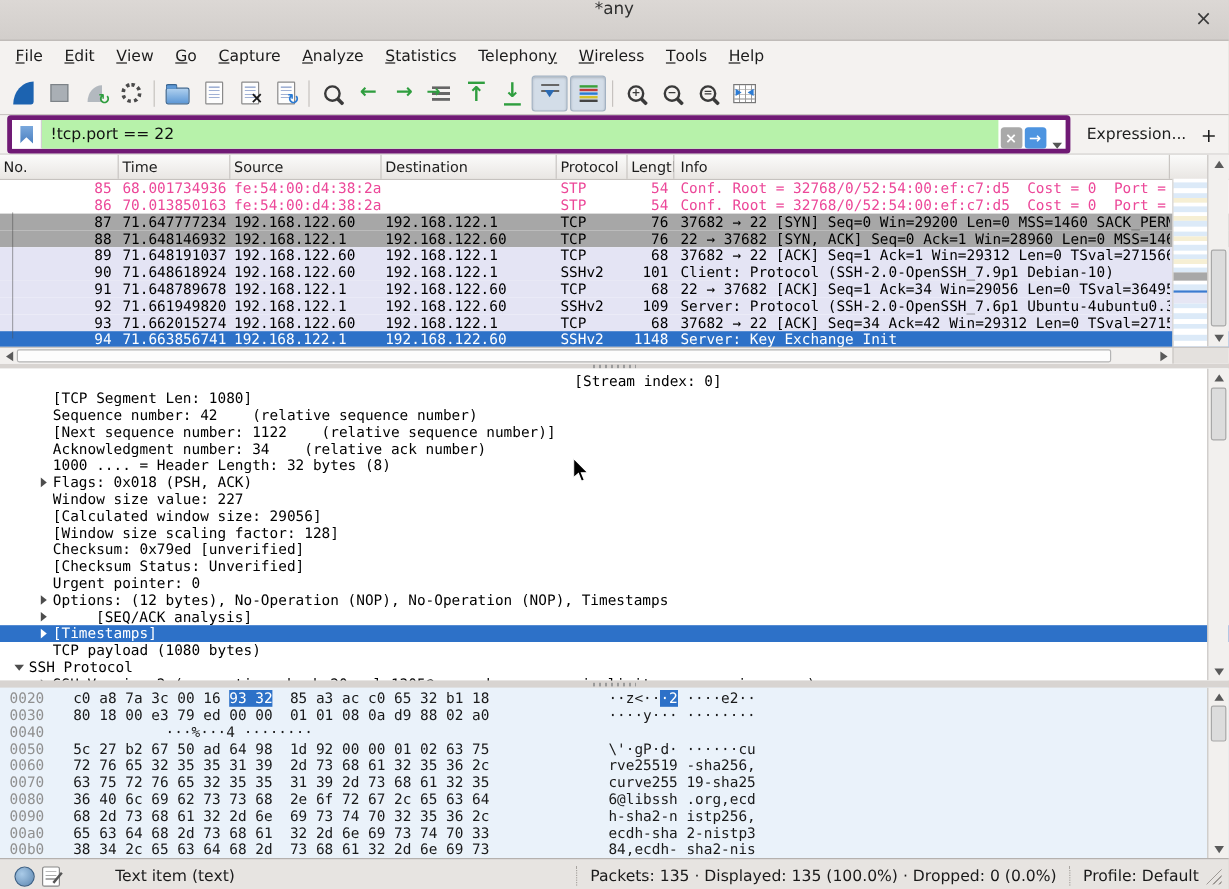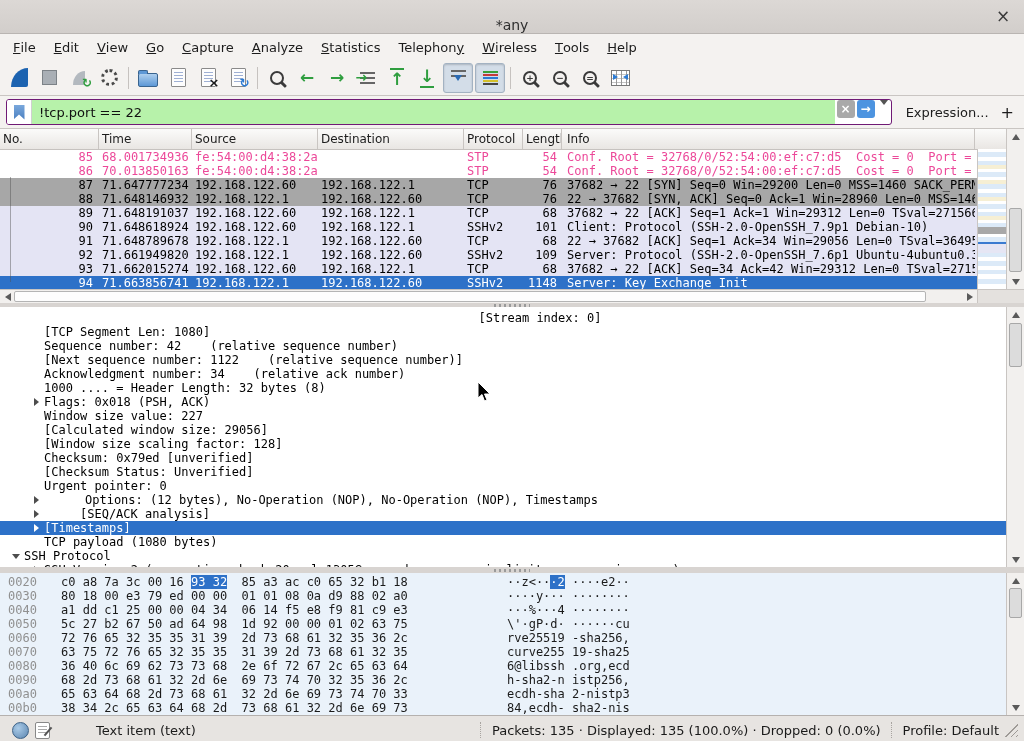--- a/index.html
+++ b/index.html
@@ -1,19 +1,19 @@
 <!DOCTYPE html>
 <html><head>
 <meta charset="utf-8">
 <style>
   html,body{margin:0;padding:0;width:1024px;height:741px;overflow:hidden;
     font-family:"DejaVu Sans",sans-serif;background:#d8d4d1;font-size:13px;color:#1a1a1a;}
   
   .titlebar{height:33px;background:linear-gradient(#dcd8d5,#d2cecb);border-bottom:1px solid #b9b5b2;
-    display:flex;align-items:flex-end;position:relative;}
+    display:flex;align-items:flex-start;position:relative;}
   .titlebar .title{flex:1;text-align:center;font-size:14px;color:#2e2e2e;}
   .winclose{position:absolute;right:8px;top:0;width:26px;height:32px;display:flex;align-items:center;justify-content:center;
     font-size:17px;color:#3a3a3a;cursor:default;}
   
   .menubar{height:26px;background:#f4f2f0;display:flex;align-items:stretch;padding-left:4px;}
   .menu-item{display:inline-flex;align-items:center;padding:0 9px;font-size:13px;color:#1c1c1c;}
   .menu-item u{text-decoration:underline;}
   
   .toolbar{height:35px;background:#f4f2f0;border-bottom:1px solid #c9c5c2;display:flex;align-items:center;padding-left:4px;}
   .tb{width:28px;height:28px;margin:0 1px;display:flex;align-items:center;justify-content:center;position:relative;border-radius:3px;}
@@ -52,22 +52,22 @@
   .ic-colorize{width:15px;height:14px;background-image:linear-gradient(#3aa03a,#3aa03a),linear-gradient(#c23b3b,#c23b3b),
     linear-gradient(#2b7bd4,#2b7bd4),linear-gradient(#d4c02b,#d4c02b),linear-gradient(#444,#444);
     background-size:15px 2px;background-repeat:no-repeat;background-position:0 0,0 3px,0 6px,0 9px,0 12px;}
   .ic-resize-columns{width:17px;height:14px;border:1px solid #777;background:
     repeating-linear-gradient(to right,transparent 0 4px,#999 4px 5px),
     repeating-linear-gradient(to bottom,transparent 0 3px,#c4c4c4 3px 4px),#fff;}
   .ic-resize-columns:before{content:"";position:absolute;left:1px;top:3px;border:3px solid transparent;border-left:5px solid #2b7bd4;}
   .ic-resize-columns:after{content:"";position:absolute;right:1px;top:3px;border:3px solid transparent;border-right:5px solid #2b7bd4;}
   
   .filterbar{height:32px;background:#f4f2f0;border-bottom:1px solid #c9c5c2;display:flex;align-items:center;}
-  .fwrap{flex:1;height:24px;margin:0 6px 0 6px;border:1px solid #701a75;border-radius:3px;background:#fff;
-    display:flex;align-items:flex-start;overflow:hidden;}
+  .fwrap{flex:1;height:24px;margin:0 6px 0 6px;border:4px solid #701a75;border-radius:3px;background:#fff;
+    display:flex;align-items:flex-end;overflow:hidden;}
   .bkmbtn{width:24px;height:100%;display:flex;align-items:center;justify-content:center;background:#fff;border-right:1px solid #d0d0d0;}
   .bkm{width:11px;height:15px;background:linear-gradient(#7aa8dc,#4a7fc0);
     clip-path:polygon(0 0,100% 0,100% 100%,50% 66%,0 100%);}
   .fvalue{flex:1;height:100%;background:#b7f2aa;display:flex;align-items:center;padding-left:7px;font-size:13px;color:#111;}
   .fclear{width:18px;height:18px;background:#a9a9a9;border-radius:3px;margin:0 2px;color:#fff;
     display:flex;align-items:center;justify-content:center;font:bold 12px "DejaVu Sans",sans-serif;}
   .fapply{width:18px;height:18px;background:#4d94e0;border-radius:3px;margin-right:2px;color:#fff;
     display:flex;align-items:center;justify-content:center;font:bold 12px "DejaVu Sans",sans-serif;}
   .fcaret{width:14px;display:flex;align-items:center;justify-content:center;}
   .tri-d-s{width:0;height:0;border-left:4px solid transparent;border-right:4px solid transparent;border-top:5px solid #555;}
@@ -465,21 +465,21 @@
     <span class="dtext">Checksum: 0x79ed [unverified]</span>
   </div>
     <div class="dline" style="padding-left: 28px;">
     <span class="arrow"></span>
     <span class="dtext">[Checksum Status: Unverified]</span>
   </div>
     <div class="dline" style="padding-left: 28px;">
     <span class="arrow"></span>
     <span class="dtext">Urgent pointer: 0</span>
   </div>
-    <div class="dline" style="padding-left: 28px; gap: 41px;">
+    <div class="dline" style="padding-left: 28px;">
     <span class="arrow">
         <span class="tri-r"></span>
       </span>
     <span class="dtext">Options: (12 bytes), No-Operation (NOP), No-Operation (NOP), Timestamps</span>
   </div>
     <div class="dline" style="padding-left: 28px; gap: 36px;">
     <span class="arrow">
         <span class="tri-r"></span>
       </span>
     <span class="dtext">[SEQ/ACK analysis]</span>
@@ -527,21 +527,20 @@
     <span class="hx"><span>c0 a8 7a 3c 00 16 </span><span class="hsel">93 32</span><span>  85 a3 ac c0 65 32 b1 18</span></span>
     <span class="asc"><span>··z&lt;··</span><span class="hsel">·2</span><span> ····e2··</span></span>
   </div>
     <div class="hexrow">
     <span class="off">0030</span>
     <span class="hx"><span>80 18 00 e3 79 ed 00 00  01 01 08 0a d9 88 02 a0</span></span>
     <span class="asc"><span>····y··· ········</span></span>
   </div>
     <div class="hexrow">
     <span class="off">0040</span>
-    <span class="hx"><span>a1 dd c1 25 00 00 04 34  06 14 f5 e8 f9 81 c9 e3</span></span>
     <span class="asc"><span>···%···4 ········</span></span>
   </div>
     <div class="hexrow">
     <span class="off">0050</span>
     <span class="hx"><span>5c 27 b2 67 50 ad 64 98  1d 92 00 00 01 02 63 75</span></span>
     <span class="asc"><span>\'·gP·d· ······cu</span></span>
   </div>
     <div class="hexrow">
     <span class="off">0060</span>
     <span class="hx"><span>72 76 65 32 35 35 31 39  2d 73 68 61 32 35 36 2c</span></span>

